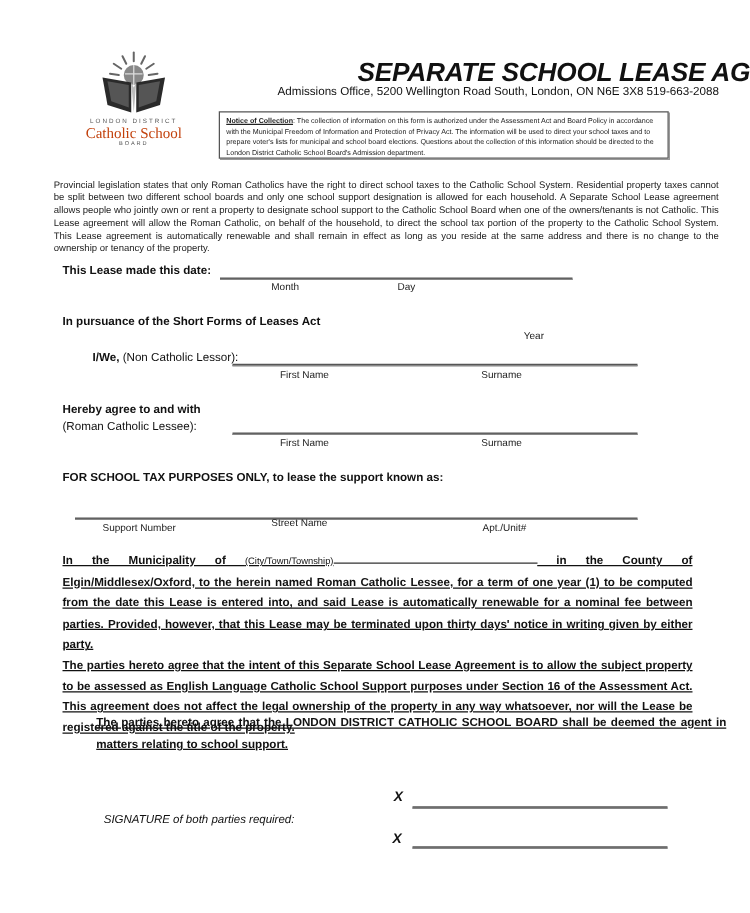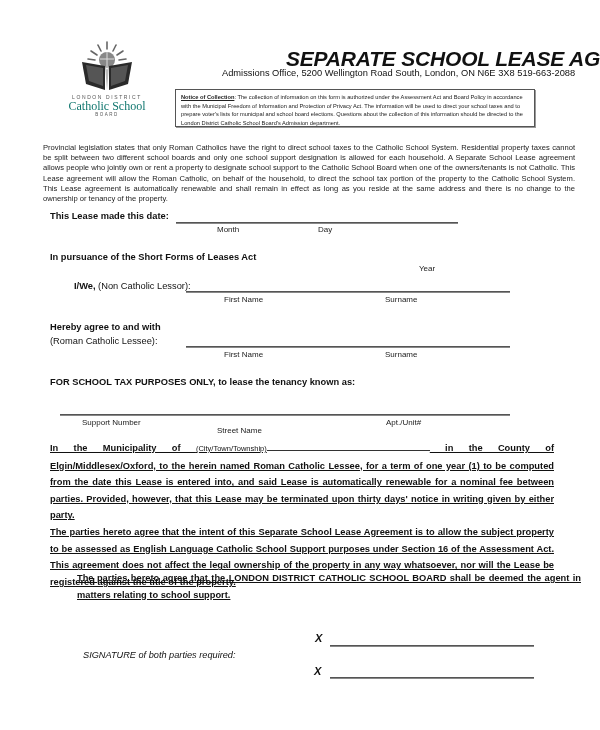--- a/index.html
+++ b/index.html
@@ -4,21 +4,21 @@
 <style>
   html, body { margin: 0; padding: 0; background: #ffffff; }
   body { width: 600px; height: 730px; position: relative; overflow: hidden;
          font-family: "Liberation Sans", "DejaVu Sans", sans-serif; color: #111; }
   .page { position: absolute; left: 0; top: 0; width: 600px; height: 730px; }
 
   
   .logo { position: absolute; left: 62px; top: 40px; width: 90px; height: 80px; text-align: center; }
   .logo svg { display: block; margin: 0 auto; }
   .logo .l1 { font-size: 5px; letter-spacing: 1.6px; color: #555; margin-top: 2px; }
-  .logo .l2 { font-family: "Liberation Serif", "DejaVu Serif", serif; font-size: 12px; color: #0f766e; line-height: 12px; }
+  .logo .l2 { font-family: "Liberation Serif", "DejaVu Serif", serif; font-size: 12px; color: #c2410c; line-height: 12px; }
   .logo .l3 { font-size: 4.5px; letter-spacing: 1.5px; color: #555; }
 
   
   .title { position: absolute; left: 286px; top: 47px; font-size: 21px; font-weight: bold; letter-spacing: -0.2px; white-space: nowrap; font-style: italic; }
   .address { position: absolute; left: 222px; top: 68px; font-size: 9.3px; white-space: nowrap; }
 
   
   .notice { position: absolute; left: 175px; top: 89px; width: 360px; height: 38px; border: 1px solid #555;
             box-shadow: 1px 1px 0 #999; padding: 3px 5px; box-sizing: border-box;
             font-size: 5.7px; line-height: 8.6px; color: #222; }
@@ -91,24 +91,24 @@
   <div class="line" style="left:186px; top:291px; width:324px;"></div>
   <div class="small" style="left:224px; top:295px;">First Name</div>
   <div class="small" style="left:385px; top:295px;">Surname</div>
 
   <div class="lbl bold" style="left:50px; top:322px;">Hereby agree to and with</div>
   <div class="lbl" style="left:50px; top:336px;">(Roman Catholic Lessee):</div>
   <div class="line" style="left:186px; top:346px; width:324px;"></div>
   <div class="small" style="left:224px; top:350px;">First Name</div>
   <div class="small" style="left:385px; top:350px;">Surname</div>
 
-  <div class="lbl bold" style="left:50px; top:377px;">FOR SCHOOL TAX PURPOSES ONLY, to lease the tenancy known as:</div>
+  <div class="lbl bold" style="left:50px; top:377px;">FOR SCHOOL TAX PURPOSES ONLY, to lease the support known as:</div>
   <div class="line" style="left:60px; top:414px; width:450px;"></div>
   <div class="small" style="left:82px; top:418px;">Support Number</div>
-  <div class="small" style="left:217px; top:426px;">Street Name</div>
+  <div class="small" style="left:217px; top:414px;">Street Name</div>
   <div class="small" style="left:386px; top:418px;">Apt./Unit#</div>
 
   <div class="para" style="top:440px;"><span>In the Municipality of </span><span class="norm">(City/Town/Township)</span><span class="inline-blank"></span><span> in the County of Elgin/Middlesex/Oxford, to the herein named Roman Catholic Lessee, for a term of one year (1) to be computed from the date this Lease is entered into, and said Lease is automatically renewable for a nominal fee between parties.  Provided, however, that this Lease may be terminated upon thirty days' notice in writing given by either party.</span></div>
 
   <div class="para" style="top:524px;">The parties hereto agree that the intent of this Separate School Lease Agreement is to allow the subject property to be assessed as English Language Catholic School Support purposes under Section 16 of the Assessment Act.  This agreement does not affect the legal ownership of the property in any way whatsoever, nor will the Lease be registered against the title of the property.</div>
 
   <div class="para" style="top:570px;margin-left:27px;">The parties hereto agree that the LONDON DISTRICT CATHOLIC SCHOOL BOARD shall be deemed the agent in matters relating to school support.</div>
 
   <div class="sigx" style="left:315px; top:632px;">X</div>
   <div class="line" style="left:330px; top:645px; width:204px;"></div>

